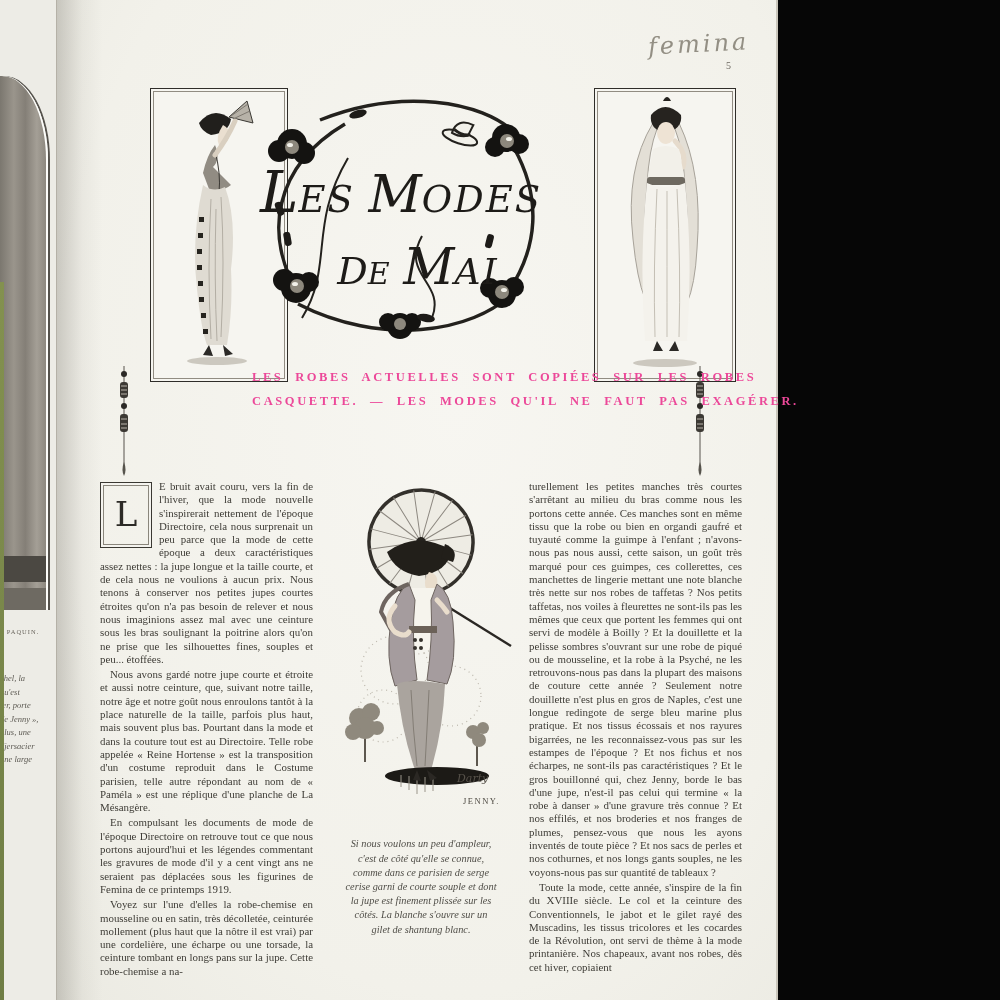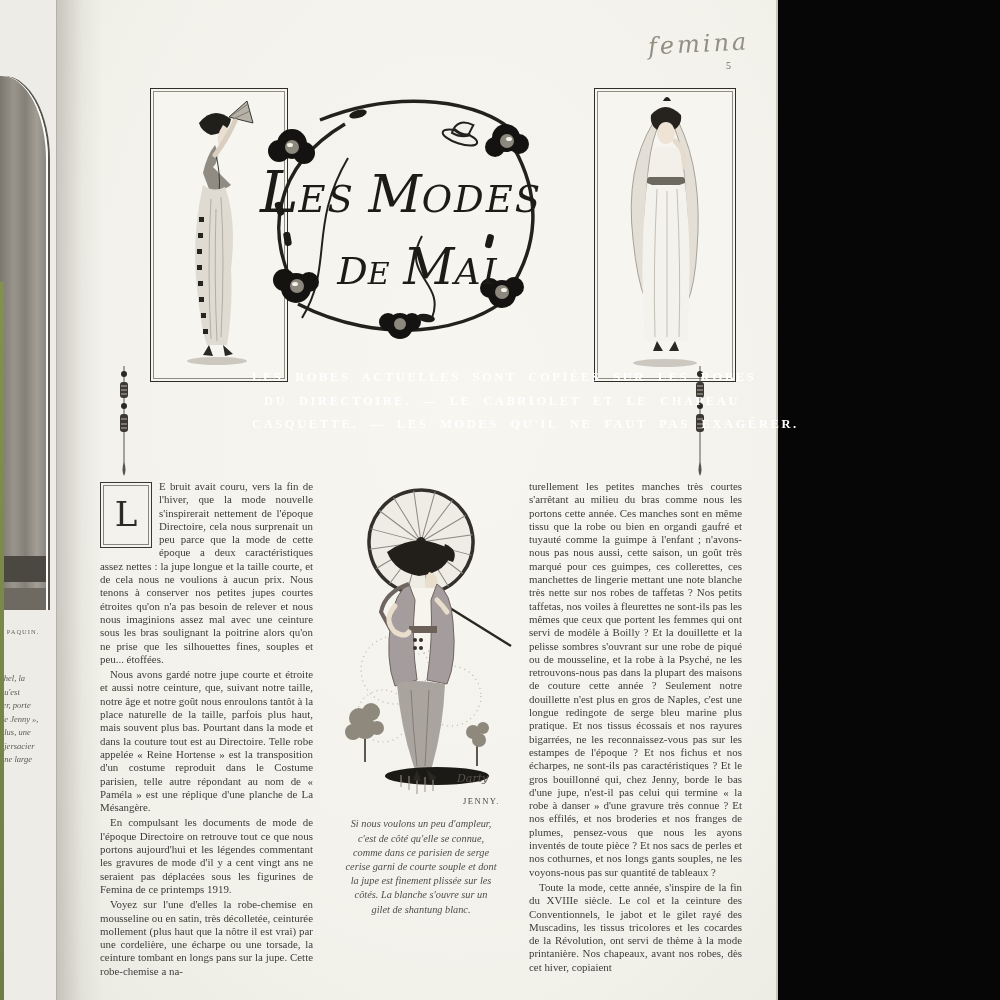--- a/index.html
+++ b/index.html
@@ -41,35 +41,35 @@
   .plate svg{display:block;width:100%;height:100%;}
   .tassel{width:24px;height:112px;}
   .tassel-left{left:112px;top:366px;}
   .tassel-right{left:688px;top:366px;}
 
   .title-art{left:250px;top:86px;width:298px;height:268px;}
 
   
   .headline{left:252px;top:366px;width:500px;text-align:center;
       font-size:12.5px;font-weight:bold;letter-spacing:2.6px;word-spacing:6px;
-      line-height:23.5px;color:#ffffff;}
+      line-height:23.5px;color:#ec4899;}
   .headline span{display:block;white-space:nowrap;}
 
   
   .columns{left:100px;top:480px;width:642px;height:512px;display:flex;gap:12px;}
   .col{width:213px;font-size:10.9px;line-height:1.22;text-align:justify;color:#3e3c36;}
   .col p{margin:0 0 2px 0;text-indent:10px;}
   .col p.first{text-indent:0;}
   .dropcap-box{float:left;width:50px;height:64px;margin:2px 7px 2px 0;
       border:1.6px solid #3a3832;box-shadow:inset 0 0 0 2px #f4f3ee,inset 0 0 0 3px #8a867c;
       display:flex;align-items:center;justify-content:center;
       font-size:34px;color:#2c2a26;font-family:"DejaVu Serif",serif;}
   .center-col{width:192px;}
   .center-col figure{margin:0;}
-  .plate-caption{width:182px;margin:2px auto 0;font-style:italic;font-size:10.3px;
+  .plate-caption{width:182px;margin:22px auto 0;font-style:italic;font-size:10.3px;
       line-height:1.38;color:#504e48;text-align:center;}
   .plate-caption span{display:block;}
 </style>
 </head>
 <body>
 
 <div class="abs facing-strip">
   <div class="abs photo-frag">
     <div class="band"></div>
       <div class="band2"></div>
@@ -240,21 +240,20 @@
   <text x="151" y="126" text-anchor="middle" font-family="DejaVu Serif,serif" font-style="italic" fill="#1d1b18">
     <tspan font-size="58">L</tspan><tspan font-size="37" letter-spacing="2">ES </tspan><tspan font-size="52">M</tspan><tspan font-size="37" letter-spacing="2">ODES</tspan>
   </text>
   <text x="168" y="198" text-anchor="middle" font-family="DejaVu Serif,serif" font-style="italic" fill="#1d1b18">
     <tspan font-size="38">D</tspan><tspan font-size="30" letter-spacing="2">E </tspan><tspan font-size="50">M</tspan><tspan font-size="36" letter-spacing="2">AI</tspan>
   </text>
 </svg>
 
 <div class="abs headline">
   <span>LES ROBES ACTUELLES SONT COPIÉES SUR LES ROBES</span>
-  <span>DU DIRECTOIRE. — LE CABRIOLET ET LE CHAPEAU</span>
   <span>CASQUETTE. — LES MODES QU'IL NE FAUT PAS EXAGÉRER.</span>
 </div>
 
 <div class="abs columns">
   <div class="col">
     <p class="first"><span class="dropcap-box">L</span><span>E bruit avait couru, vers la fin de l'hiver, que la mode nouvelle s'inspirerait nettement de l'époque Directoire, cela nous surprenait un peu parce que la mode de cette époque a deux caractéristiques assez nettes : la jupe longue et la taille courte, et de cela nous ne voulions à aucun prix. Nous tenons à conserver nos petites jupes courtes étroites qu'on n'a pas besoin de relever et nous nous imaginions assez mal avec une ceinture sous les bras soulignant la poitrine alors qu'on ne prise que les silhouettes fines, souples et peu... étoffées.</span></p>
     <p>Nous avons gardé notre jupe courte et étroite et aussi notre ceinture, que, suivant notre taille, notre âge et notre goût nous enroulons tantôt à la place naturelle de la taille, parfois plus haut, mais souvent plus bas. Pourtant dans la mode et dans la couture tout est au Directoire. Telle robe appelée « Reine Hortense » est la transposition d'un costume reproduit dans le Costume parisien, telle autre répondant au nom de « Paméla » est une réplique d'une planche de La Mésangère.</p>
     <p>En compulsant les documents de mode de l'époque Directoire on retrouve tout ce que nous portons aujourd'hui et les légendes commentant les gravures de mode d'il y a cent vingt ans ne seraient pas déplacées sous les figurines de Femina de ce printemps 1919.</p>
     <p>Voyez sur l'une d'elles la robe-chemise en mousseline ou en satin, très décolletée, ceinturée mollement (plus haut que la nôtre il est vrai) par une cordelière, une écharpe ou une torsade, la ceinture tombant en longs pans sur la jupe. Cette robe-chemise a na-</p>
   </div>

